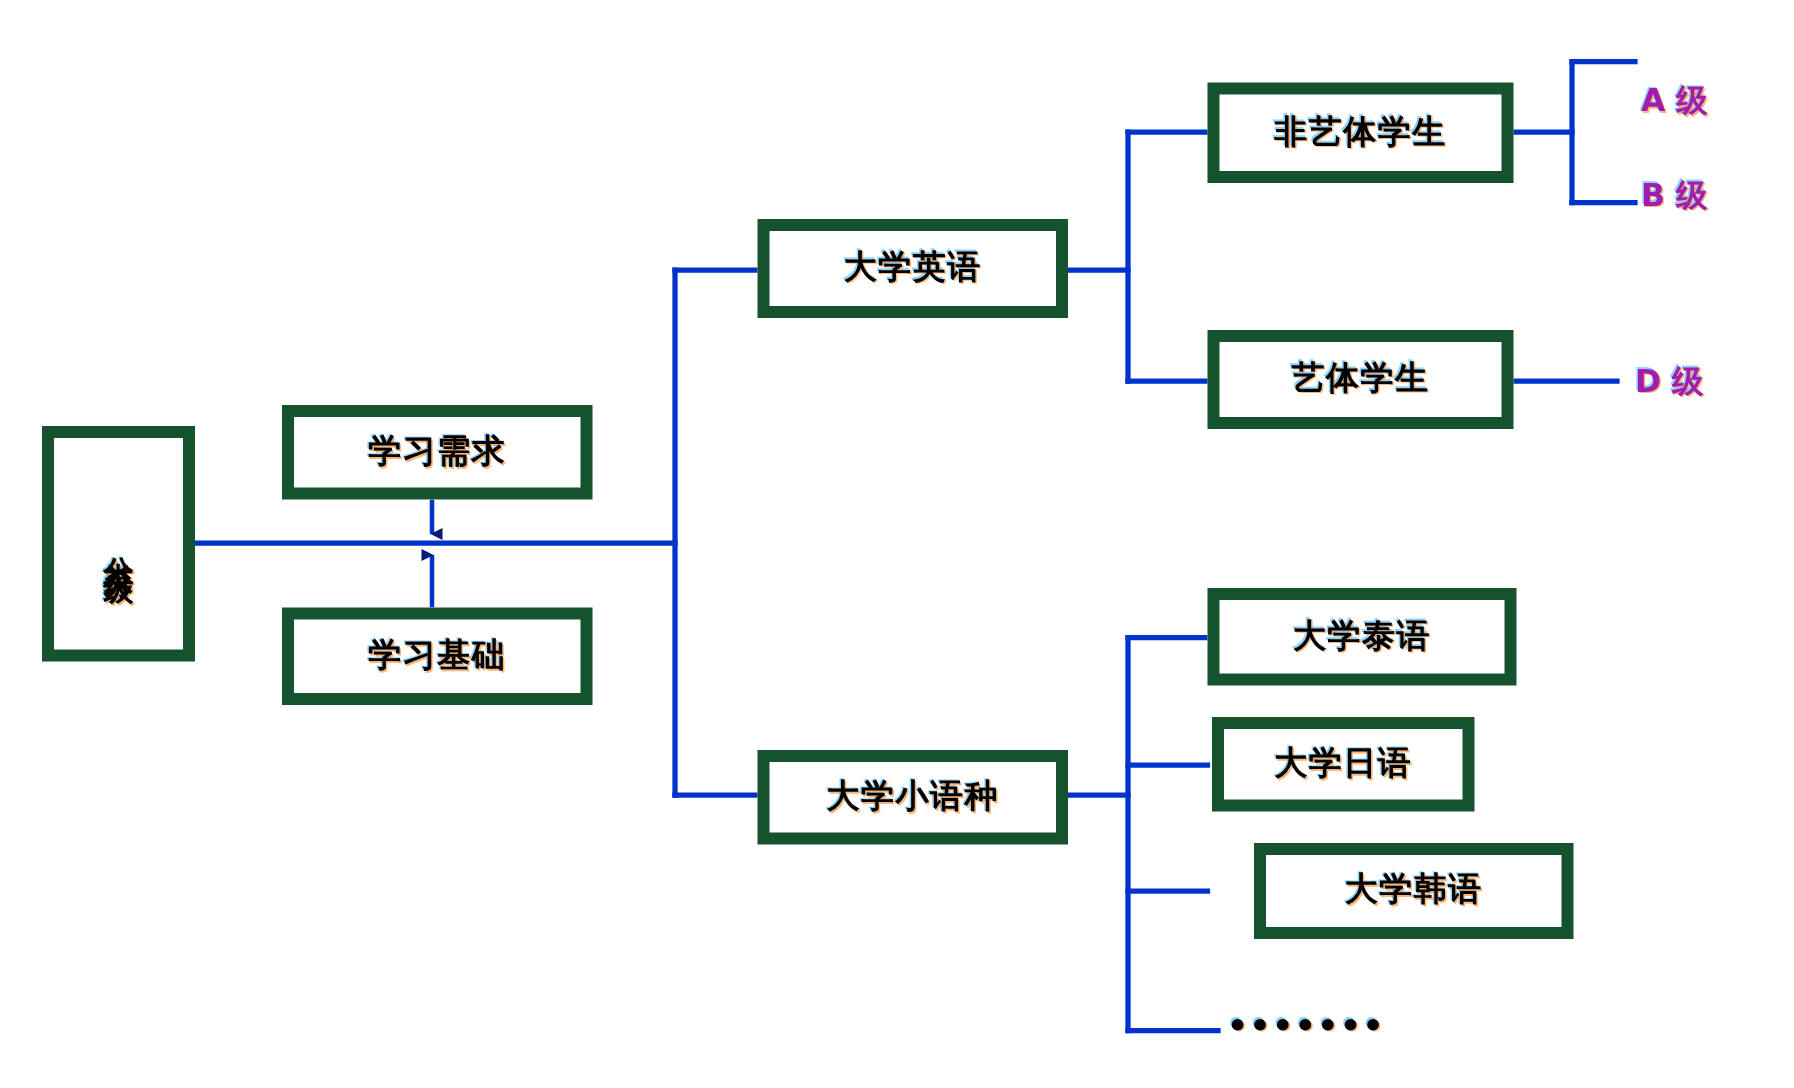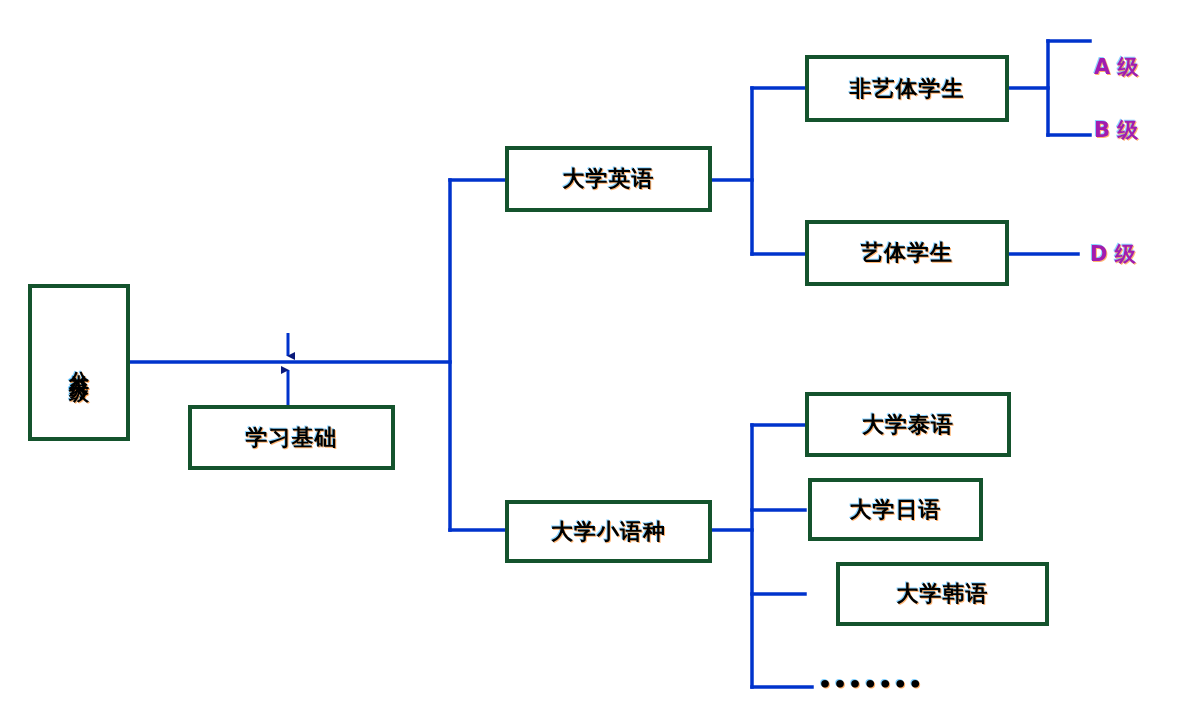--- a/index.html
+++ b/index.html
@@ -22,21 +22,21 @@
     position: absolute;
     left: 0;
     top: 0;
     width: 1196px;
     height: 725px;
     pointer-events: none;
   }
   .node {
     position: absolute;
     box-sizing: border-box;
-    border: 4px solid #14532d;
+    border: 8px solid #14532d;
     background: #ffffff;
     display: flex;
     align-items: center;
     justify-content: center;
     color: #000000;
     font-weight: bold;
     letter-spacing: 1px;
     text-shadow: 1px 1px 0 rgba(255,120,0,0.55), -1px -1px 0 rgba(0,160,255,0.45);
   }
   .node-label {
@@ -117,20 +117,23 @@
     <g stroke="#0033CC" stroke-width="3" fill="none">
       <path d="M288,333 L288,356" marker-end="url(#arrowDown)"></path>
       <path d="M288,405 L288,370" marker-end="url(#arrowUp)"></path>
     </g>
   </svg>
 
   <div class="node vertical" style="left:28px; top:284px; width:102px; height:157px; font-size:20px;">
     <span class="node-label">分类分级</span>
   </div>
 
+  <div class="node" style="left:188px; top:270px; width:207px; height:63px; font-size:22px;">
+    <span class="node-label">学习需求</span>
+  </div>
 
   <div class="node" style="left:188px; top:405px; width:207px; height:65px; font-size:22px;">
     <span class="node-label">学习基础</span>
   </div>
 
   <div class="node" style="left:505px; top:146px; width:207px; height:66px; font-size:22px;text-align:right;">
     <span class="node-label">大学英语</span>
   </div>
 
   <div class="node" style="left:805px; top:55px; width:204px; height:67px; font-size:22px;">

